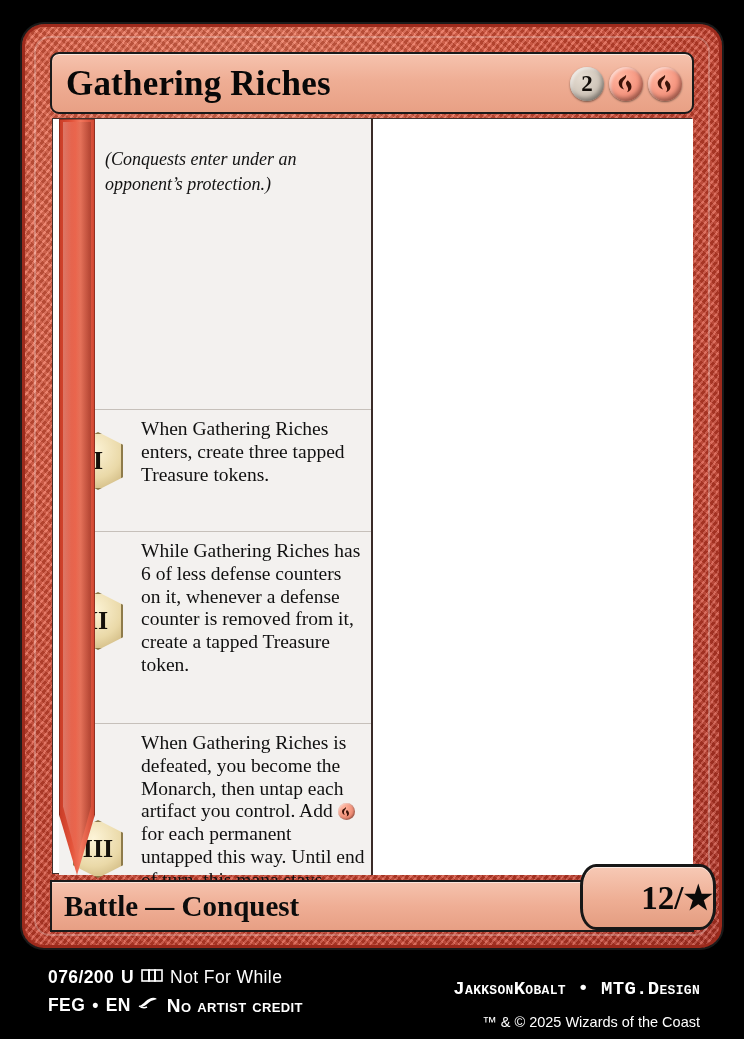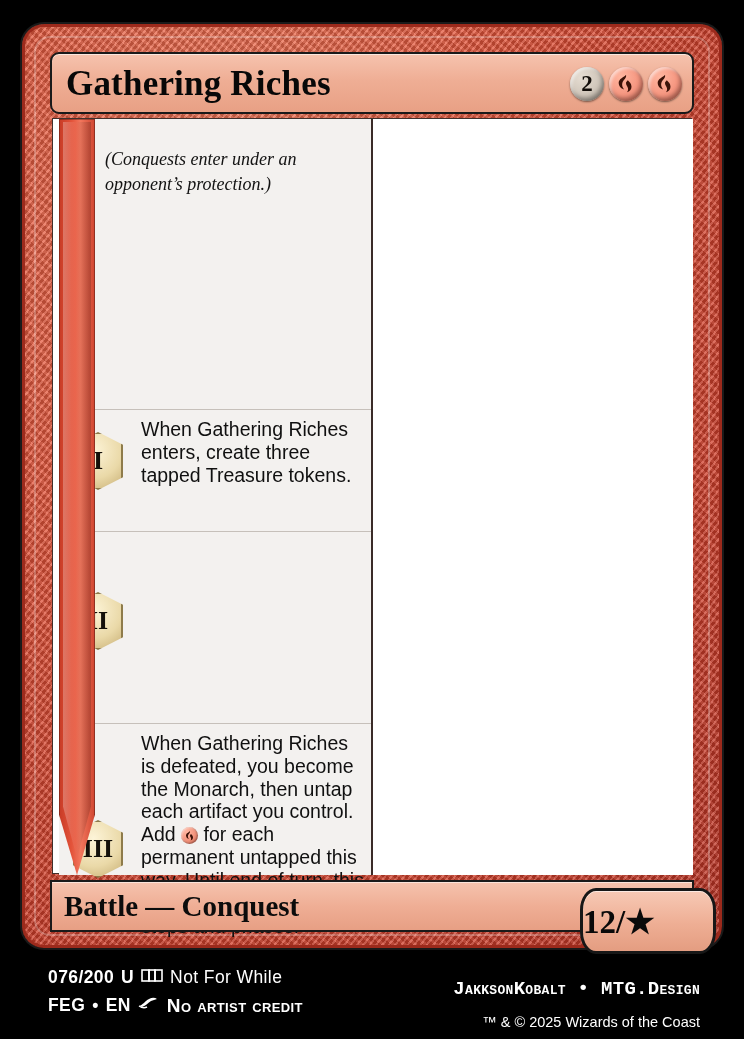--- a/index.html
+++ b/index.html
@@ -162,21 +162,21 @@
   
   .chapter {
     position: absolute;
     left: 36px;
     width: 276px;
     box-sizing: border-box;
     border-top: 1px solid #c6c0ba;
     padding: 8px 6px 8px 46px;
   }
   .chapter .chapter-text {
-    font-family: Liberation Sans, sans-serif;
+    font-family: Liberation Serif, serif;
     font-size: 19.5px;
     line-height: 1.17;
     color: #101010;
   }
   .chapter-num {
     position: absolute;
     left: -22px;
     width: 46px;
     height: 54px;
     background: radial-gradient(circle at 40% 30%, #fdf4d8, #ead9a8 60%, #c9b177);
@@ -225,30 +225,30 @@
   .set-icon {
     position: absolute;
     right: 16px;
     top: 6px;
     width: 44px; height: 38px;
   }
 
   
   .defense-box {
     position: absolute;
-    left: 580px; top: 888px;
+    left: 580px; top: 864px;
     width: 130px;
     height: 60px;
     border-radius: 16px / 22px;
     background: linear-gradient(180deg, #f7c9b5 0%, #eeae94 55%, #e49d81 100%);
     border: 3px solid #171717;
     box-shadow: inset 0 1px 0 rgba(255,255,255,0.6);
     display: flex;
     align-items: center;
-    justify-content: flex-start;
+    justify-content: flex-end;
   }
   .defense-text {
     font-family: "Liberation Serif", serif;
     font-weight: bold;
     font-size: 33px;
     color: #0a0a0a;
   }
 
   
   .info-left {
@@ -322,20 +322,21 @@
 
       <div class="reminder">(Conquests enter under an opponent’s protection.)</div>
 
       <div class="chapter" style="top: 290px;">
         <div class="chapter-num" style="top: 22px;">I</div>
         <div class="chapter-text">When Gathering Riches enters, create three tapped Treasure tokens.</div>
       </div>
 
       <div class="chapter" style="top: 412px;">
         <div class="chapter-num" style="top: 60px;">II</div>
+        <div class="chapter-text">While Gathering Riches has 6 of less defense counters on it, whenever a defense counter is removed from it, create a tapped Treasure token.</div>
       </div>
 
       <div class="chapter" style="top: 604px;">
         <div class="chapter-num" style="top: 96px;">III</div>
         <div class="chapter-text"><span>When Gathering Riches is defeated, you become the Monarch, then untap each artifact you control. Add</span> <span class="mini-mana"><svg viewBox="0 0 24 24" aria-hidden="true">
                 <path d="M12 2c1 4-3 5-4 9-1 4 2 7 2 7-4-1-6-4-6-7 0-5 6-6 8-9zm2 6c2 2 4 4 4 7 0 3-2 5-5 6 0 0 2-2 1-5-1-2-2-3-2-5 0-1 1-2 2-3z" fill="#3b1208"></path>
               </svg></span> <span>for each permanent untapped this way. Until end of turn, this mana stays between steps and phases.</span></div>
       </div>
 
       <div class="ribbon">

